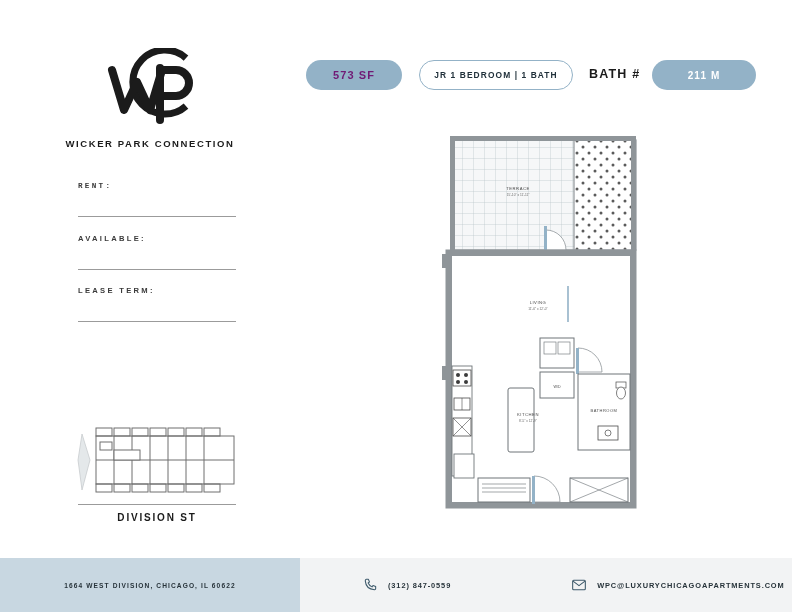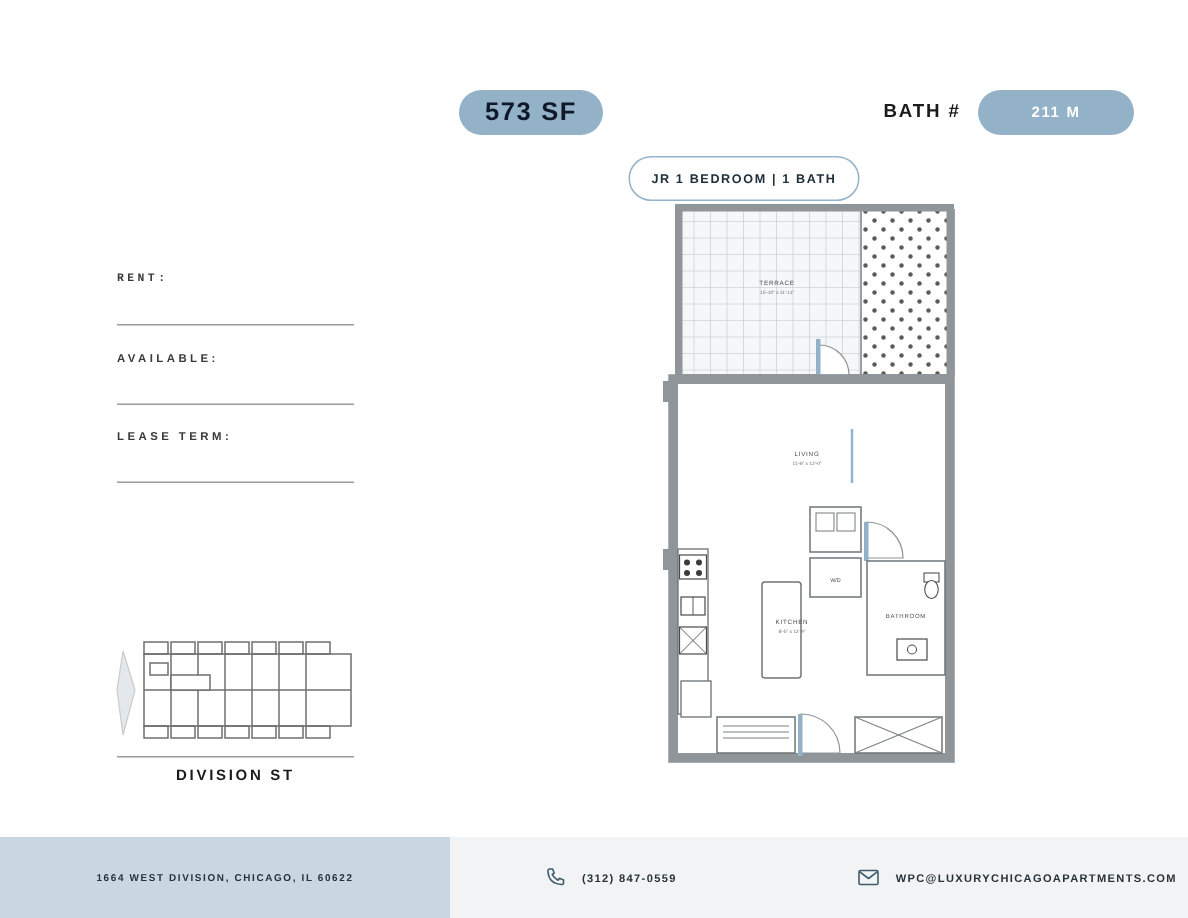--- a/index.html
+++ b/index.html
@@ -82,34 +82,33 @@
     position: absolute;
     display: flex;
     align-items: center;
     justify-content: center;
     border-radius: 999px;
     height: 30px;
   }
   #pill-sf {
     left: 306px; top: 60px; width: 96px;
     background: #93b2c7;
-    color: #0f172a;
-    font-size: 17px;
+    color: #701a75;
+    font-size: 11px;
     font-weight: 700;
     letter-spacing: 1.1px;
   }
   #pill-type {
     left: 419px; top: 60px; width: 154px;
     background: #ffffff;
     border: 1.3px solid #93b2c7;
     color: #20303a;
     font-size: 8.4px;
     font-weight: 700;
     letter-spacing: 1.1px;
-    margin-top: 44px;
   }
   #unit-hash-label {
     position: absolute;
     left: 589px; top: 67px;
     font-size: 12.5px;
     font-weight: 700;
     letter-spacing: 1.2px;
     color: #1b1b1b;
   }
   #pill-unit {
@@ -153,20 +152,29 @@
     font-size: 7.4px; letter-spacing: 0.9px;
     font-weight: 700; color: #27333a;
   }
   .footer-icon { width: 16px; height: 16px; display: block; }
 </style>
 </head>
 <body>
 
 <div id="left-panel">
 
+  <div id="logo-block">
+    <svg id="logo-mark" viewBox="0 0 120 78">
+      <path d="M96 10 A32 32 0 1 0 96 58" fill="none" stroke="#1b1b1b" stroke-width="7"></path>
+      <path d="M22 22 L34 62 L47 34 L60 62 L72 22" fill="none" stroke="#1b1b1b" stroke-width="8" stroke-linecap="round" stroke-linejoin="round"></path>
+      <path d="M70 20 L70 72" fill="none" stroke="#1b1b1b" stroke-width="8" stroke-linecap="round"></path>
+      <path d="M70 22 L86 22 A13 13 0 0 1 86 48 L70 48" fill="none" stroke="#1b1b1b" stroke-width="8" stroke-linejoin="round"></path>
+    </svg>
+    <div id="brand-name">WICKER PARK CONNECTION</div>
+  </div>
 
   <div class="field-group" id="field-rent">
     <div class="field-label">RENT:</div>
     <div class="field-rule"></div>
   </div>
 
   <div class="field-group" id="field-lease">
     <div class="field-label">LEASE TERM:</div>
     <div class="field-rule"></div>
   </div>

